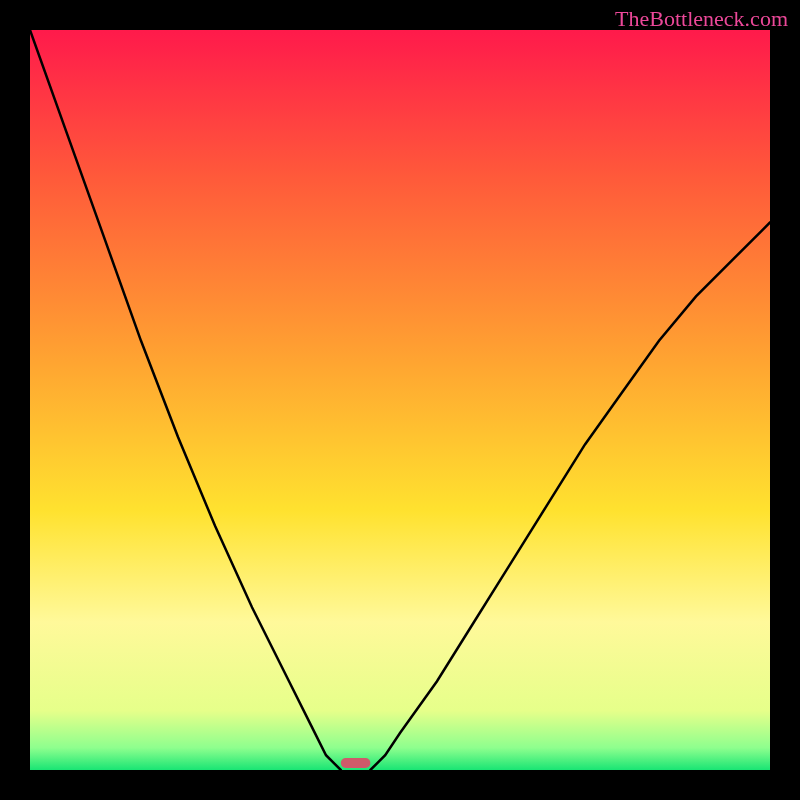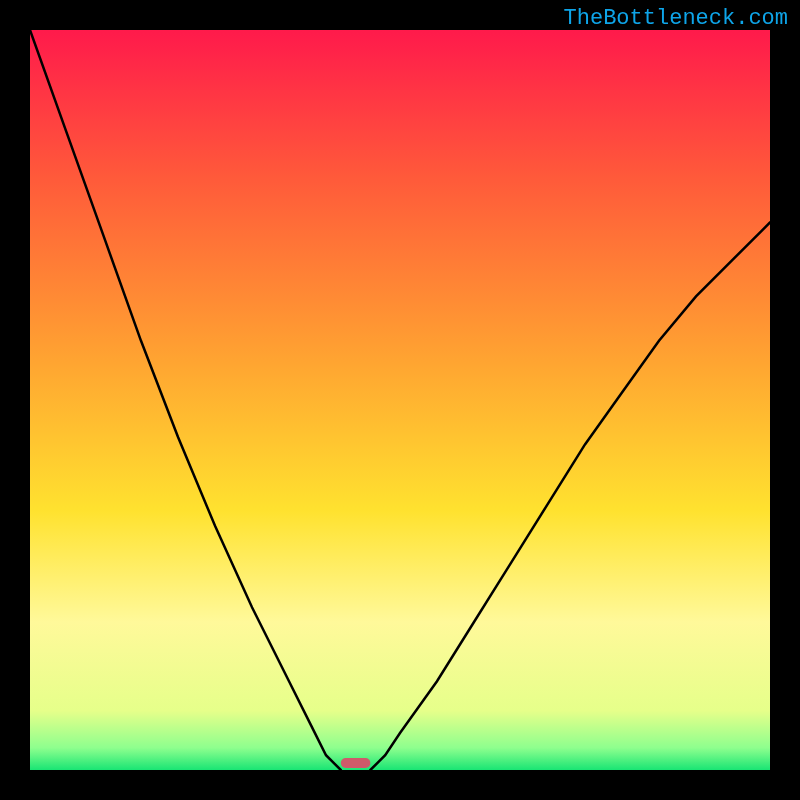--- a/index.html
+++ b/index.html
@@ -7,23 +7,23 @@
     .frame {
       width: 800px;
       height: 800px;
       background: #000;
       position: relative;
     }
     .watermark {
       position: absolute;
       top: 6px;
       right: 12px;
-      font-family: Liberation Mono, monospace;
+      font-family: Liberation Serif, serif;
       font-size: 22px;
-      color: #0ea5e9;
+      color: #ec4899;
       z-index: 10;
     }
     .plot {
       position: absolute;
       top: 30px;
       left: 30px;
       width: 740px;
       height: 740px;
     }
     svg { display: block; }

